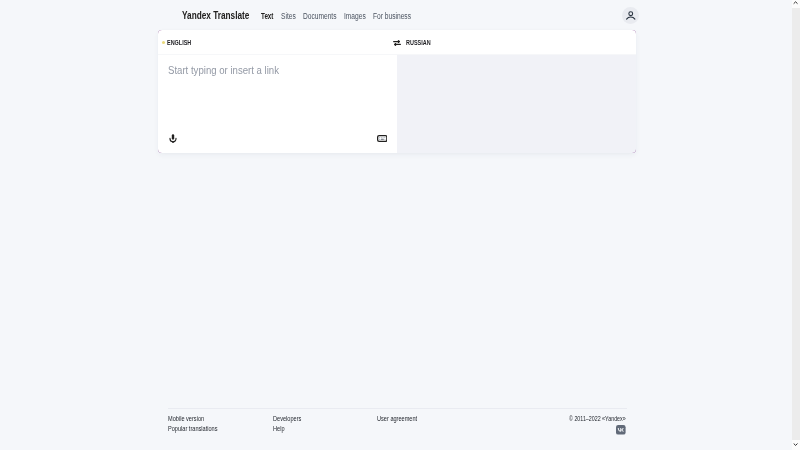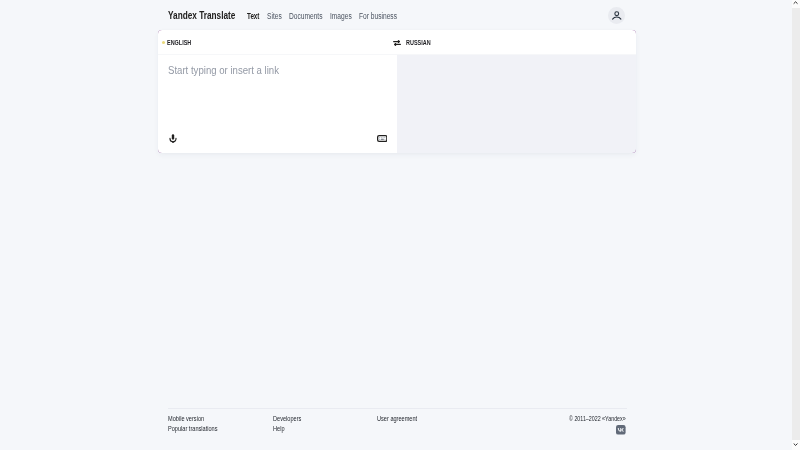--- a/index.html
+++ b/index.html
@@ -1,21 +1,21 @@
 <!DOCTYPE html>
 <html><head>
 <meta charset="utf-8">
 <title>Yandex Translate</title>
 <style>
   * { box-sizing: border-box; margin:0; padding:0; }
   html, body { width:800px; height:450px; overflow:hidden; }
   body { background:#f5f7fa; font-family:"Liberation Sans", sans-serif; }
 
   .page { position:absolute; left:0; top:0; width:785px; height:450px; background:#f5f7fa; }
-  .header-bar { position:absolute; left:0; top:0; width:785px; height:30px; }
+  .header-bar { position:absolute; left:14px; top:0; width:785px; height:30px; }
   .footer-bar { position:absolute; left:0; top:0; width:785px; height:450px; pointer-events:none; }
 
   
   .brand { position:absolute; left:168px; top:9px; font-weight:700; font-size:11px; color:#21201f;
            transform:scaleX(0.75); transform-origin:left top; white-space:nowrap; will-change:opacity; }
   .nav-item { position:absolute; top:11px; font-size:8.5px; color:#4a525f;
               transform:scaleX(0.78); transform-origin:left top; white-space:nowrap; cursor:pointer; will-change:opacity; }
   .nav-item.active { color:#21201f; font-weight:600; transform:scaleX(0.74); }
 
   .avatar { position:absolute; left:608px; top:7px; width:17px; height:17px; border-radius:50%;

